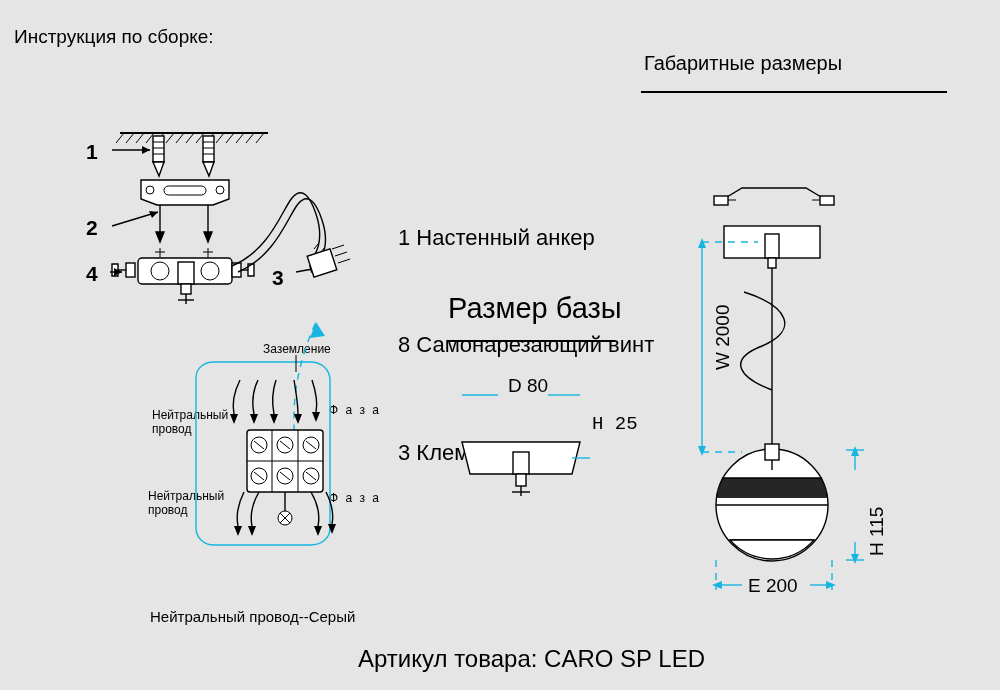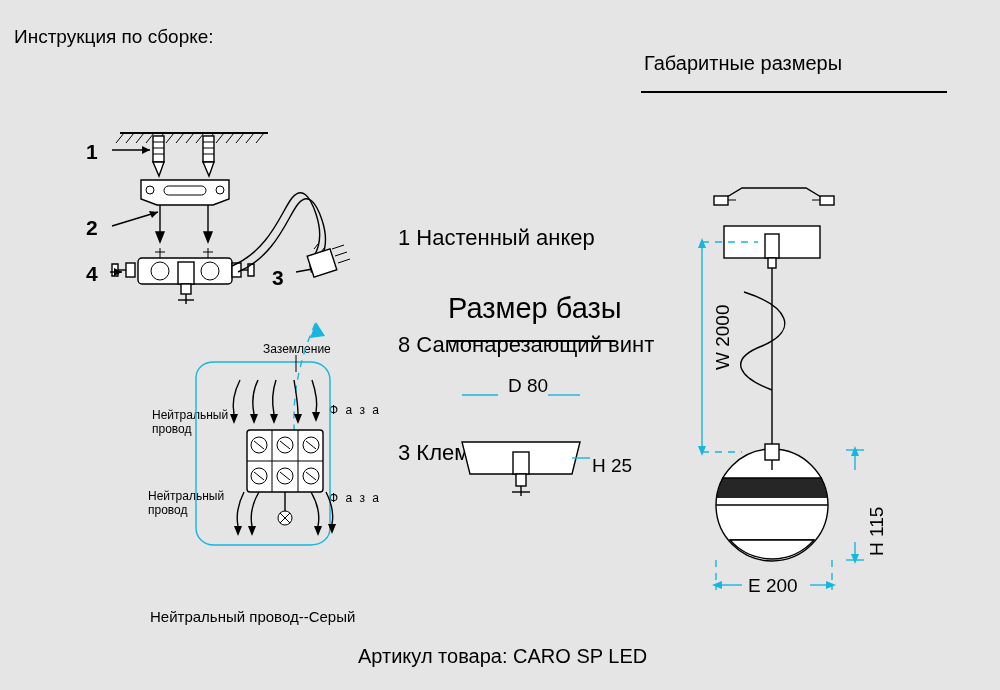--- a/index.html
+++ b/index.html
@@ -56,21 +56,21 @@
   }
   .legend {
     left: 398px;
     top: 148px;
     font-size: 22px;
     line-height: 1.63;
   }
   .article {
     left: 358px;
     top: 645px;
-    font-size: 20px;
+    font-size: 24px;
   }
   .num-label {
     font-size: 21px;
     font-weight: bold;
   }
   .n1 { left: 86px; top: 140px; }
   .n2 { left: 86px; top: 216px; }
   .n4 { left: 86px; top: 262px; }
   .n3 { left: 272px; top: 266px; }
 
@@ -88,21 +88,21 @@
     top: 558px;
     font-size: 15px;
     line-height: 1.55;
   }
   .colorkey .sp { letter-spacing: 2.5px; }
 
   .dim-txt {
     font-size: 19px;
   }
   .d80 { left: 472px; top: 375px; margin-left: 36px; }
-  .h25 { left: 592px; top: 455px; }
+  .h25 { left: 592px; top: 414px; font-family: Liberation Mono, monospace; }
   .e100 { left: 748px; top: 575px; }
 
   .vert {
     transform: rotate(-90deg);
     transform-origin: left top;
     font-size: 19px;
   }
   .w2000 { left: 712px; top: 370px; }
   .h115 { left: 866px; top: 556px; }
 

